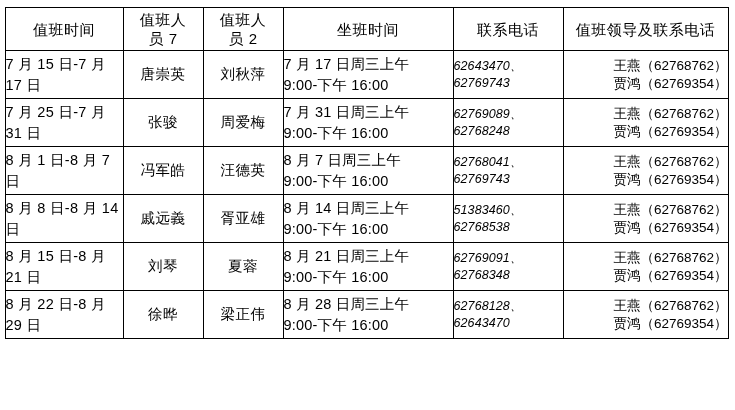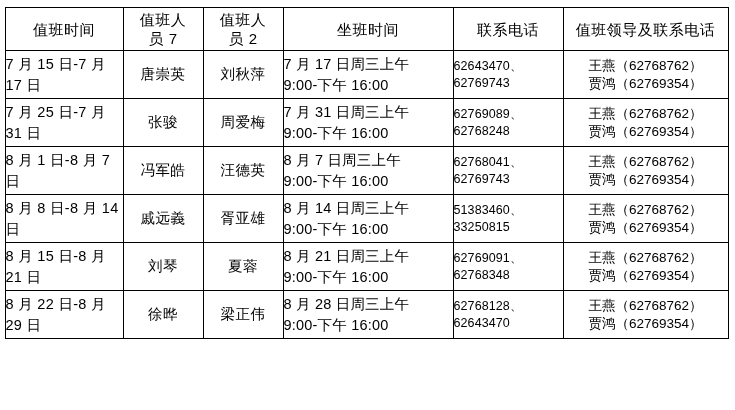--- a/index.html
+++ b/index.html
@@ -76,31 +76,32 @@
   }
   td.phone-cell {
     padding: 0 8px;
     text-align: left;
     font-size: 12.5px;
     line-height: 17px;
     letter-spacing: 0.1px;
   }
   td.leader-cell {
     padding: 0 8px;
-    text-align: center;
+    text-align: right;
     font-size: 13.5px;
     line-height: 18px;
   }
   .line {
     display: block;
     white-space: nowrap;
   }
   .phone-line {
     display: block;
     white-space: nowrap;
+    font-style: italic;
   }
 </style>
 </head>
 <body>
 
 <div class="sheet">
   <table class="duty-table">
     <colgroup>
       <col class="c0">
       <col class="c1">
@@ -174,21 +175,21 @@
       <tr>
         <td class="date-cell">8 月 8 日-8 月 14 日</td>
         <td class="person-cell">戚远義</td>
         <td class="person-cell">胥亚雄</td>
         <td class="shift-cell">
           <span class="line">8 月 14 日周三上午</span>
           <span class="line">9:00-下午 16:00</span>
         </td>
         <td class="phone-cell">
           <span class="phone-line">51383460、</span>
-          <span class="phone-line">33250815</span>
+          <span class="phone-line">62768538</span>
         </td>
         <td class="leader-cell">
           <span class="line">王燕（62768762）</span>
           <span class="line">贾鸿（62769354）</span>
         </td>
       </tr>
       <tr>
         <td class="date-cell">8 月 15 日-8 月 21 日</td>
         <td class="person-cell">刘琴</td>
         <td class="person-cell">夏蓉</td>

